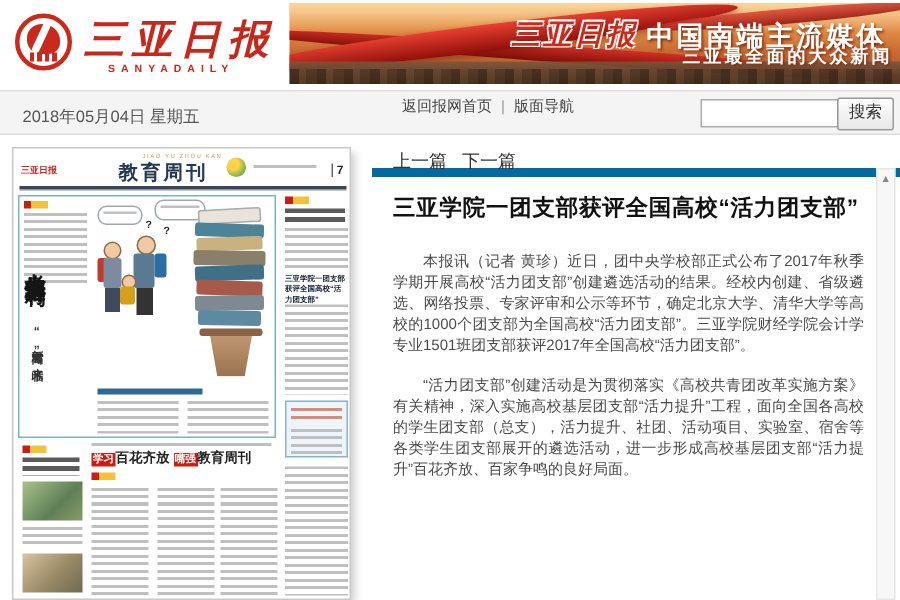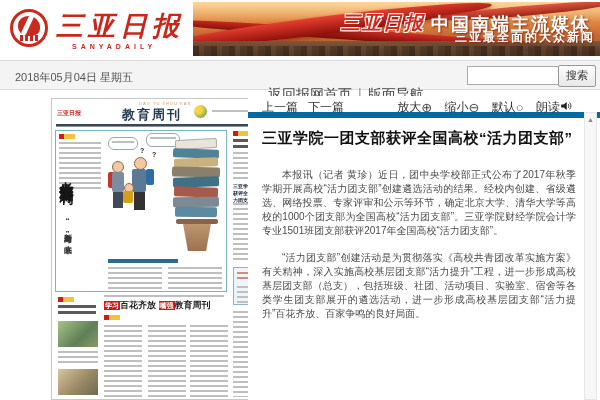--- a/index.html
+++ b/index.html
@@ -31,30 +31,30 @@
     background:linear-gradient(180deg,#e04434,#8e0f0a);transform:rotate(-5deg);opacity:.85;}
   .banner-brand{left:148px;top:8px;font-family:"Liberation Serif","DejaVu Serif",serif;font-weight:bold;font-style:italic;
     font-size:19px;color:#d1281c;letter-spacing:2px;white-space:nowrap;
     text-shadow:1px 1px 0 #fff,-1px -1px 0 #fff,1px -1px 0 #fff,-1px 1px 0 #fff;}
   .banner-l1{left:238px;top:10px;font-size:18px;font-weight:bold;color:#fff;letter-spacing:2px;text-shadow:1px 1px 2px #7a2a10;white-space:nowrap;}
   .banner-l2{left:262px;top:27px;font-size:12px;font-weight:bold;color:#fff;letter-spacing:2px;text-shadow:1px 1px 2px #7a2a10;white-space:nowrap;}
 
   
   #toolbar{left:0;top:60px;width:600px;height:30px;background:#f4f4f4;border-top:1px solid #dcdcdc;border-bottom:1px solid #dcdcdc;box-sizing:border-box;}
   #toolbar .date{left:15px;top:9px;font-size:11px;color:#555;}
-  #toolbar .links{left:268px;top:25px;font-size:14px;color:#444;}
+  #toolbar .links{left:268px;top:3px;font-size:10px;color:#444;}
   #toolbar .links a{color:#444;text-decoration:none;cursor:pointer;}
   #toolbar .sep{color:#999;margin:0 6px;}
   .search-box{left:467px;top:5px;width:85px;height:17px;border:1px solid #aaa;background:#fff;font-size:11px;padding:0 3px;}
   .search-btn{left:558px;top:4px;width:36px;height:20px;font-size:11px;color:#333;background:linear-gradient(#fdfdfd,#e8e8e8);
     border:1px solid #999;border-radius:2px;text-align:center;line-height:19px;cursor:pointer;}
 
   
   #thumb{left:8px;top:98px;width:226px;height:302px;background:#fff;border:1px solid #c9c9c9;
-    box-shadow:3px 3px 5px rgba(0,0,0,.18);box-sizing:border-box;overflow:hidden;cursor:pointer;margin-left:43px;}
+    box-shadow:3px 3px 5px rgba(0,0,0,.18);box-sizing:border-box;overflow:hidden;cursor:pointer;}
   .tl{background:repeating-linear-gradient(to bottom,#bfbfbf 0 2px,transparent 2px 5px);}
   .tlr{background:repeating-linear-gradient(to bottom,#d98a7a 0 2px,transparent 2px 5px);}
   .tld{background:repeating-linear-gradient(to bottom,#5a5a5a 0 3px,transparent 3px 6px);}
   .mini-logo{left:5px;top:10px;font-size:6px;font-weight:bold;color:#c22;white-space:nowrap;}
   .mini-en{left:86px;top:2px;font-size:4px;color:#c96;letter-spacing:1px;white-space:nowrap;}
   .mini-title{left:70px;top:7px;font-size:13px;font-weight:bold;color:#253a50;letter-spacing:2px;white-space:nowrap;}
   .mini-deco{left:142px;top:6px;width:13px;height:13px;border-radius:50%;background:radial-gradient(circle at 35% 35%,#ffd24a 30%,#7ab648 70%);}
   .mini-pg{right:4px;top:10px;font-size:8px;font-weight:bold;color:#222;border-left:1px solid #666;padding-left:3px;line-height:9px;}
   .mini-rule{left:4px;top:25px;width:218px;height:0;border-top:2px solid #3a4656;border-bottom:1px solid #8a94a0;}
   .feature{left:3px;top:31px;width:172px;height:162px;border:1px solid #79b4c2;box-sizing:border-box;}
@@ -210,37 +210,27 @@
     <div class="abs tld" style="left:6px;top:206px;width:38px;height:12px;"></div>
     <div class="abs photo1" style="left:6px;top:222px;width:40px;height:26px;"></div>
     <div class="abs tl" style="left:6px;top:252px;width:40px;height:14px;"></div>
     <div class="abs photo2" style="left:6px;top:270px;width:40px;height:26px;"></div>
   </div>
 
   <div id="panel" class="abs">
     <div class="abs ptoolbar">
       <span id="prev" class="abs navlink">上一篇</span>
       <span id="next" class="abs navlink">下一篇</span>
-      <span class="abs controls">
-        <span class="ctl"><span>放大</span><span class="glyph">⊕</span></span>
-        <span class="ctl"><span>缩小</span><span class="glyph">⊖</span></span>
-        <span class="ctl"><span>默认</span><span class="glyph">○</span></span>
-        <span class="ctl"><span>朗读</span><svg width="12" height="12" viewBox="0 0 16 16">
-              <path d="M1.5 6v4h3.2L9 13.2V2.8L4.7 6H1.5z" fill="#222"></path>
-              <path d="M10.8 5.2c1.4 1.5 1.4 4.1 0 5.6" stroke="#222" stroke-width="1.1" fill="none"></path>
-              <path d="M12.8 3.4c2.4 2.5 2.4 6.7 0 9.2" stroke="#222" stroke-width="1.1" fill="none"></path>
-            </svg></span>
-      </span>
     </div>
 
     <div class="abs atitle">三亚学院一团支部获评全国高校“活力团支部”</div>
 
     <div class="abs abody">
       <p>本报讯（记者 黄珍）近日，团中央学校部正式公布了2017年秋季学期开展高校“活力团支部”创建遴选活动的结果。经校内创建、省级遴选、网络投票、专家评审和公示等环节，确定北京大学、清华大学等高校的1000个团支部为全国高校“活力团支部”。三亚学院财经学院会计学专业1501班团支部获评2017年全国高校“活力团支部”。</p>
-      <p>“活力团支部”创建活动是为贯彻落实《高校共青团改革实施方案》有关精神，深入实施高校基层团支部“活力提升”工程，进一步形成高校基层团支部（总支），包括班级、社团、活动项目、实验室、宿舍等各类学生团支部展开的遴选活动，进一步形成高校基层团支部“活力提升”百花齐放、百家争鸣的良好局面。</p>
+      <p>“活力团支部”创建活动是为贯彻落实《高校共青团改革实施方案》有关精神，深入实施高校基层团支部“活力提升”工程，面向全国各高校的学生团支部（总支），活力提升、社团、活动项目、实验室、宿舍等各类学生团支部展开的遴选活动，进一步形成高校基层团支部“活力提升”百花齐放、百家争鸣的良好局面。</p>
     </div>
 
     <div class="abs vscroll">
       <div class="up">▲</div>
     </div>
   </div>
 
 </div>
 
 </body></html>

